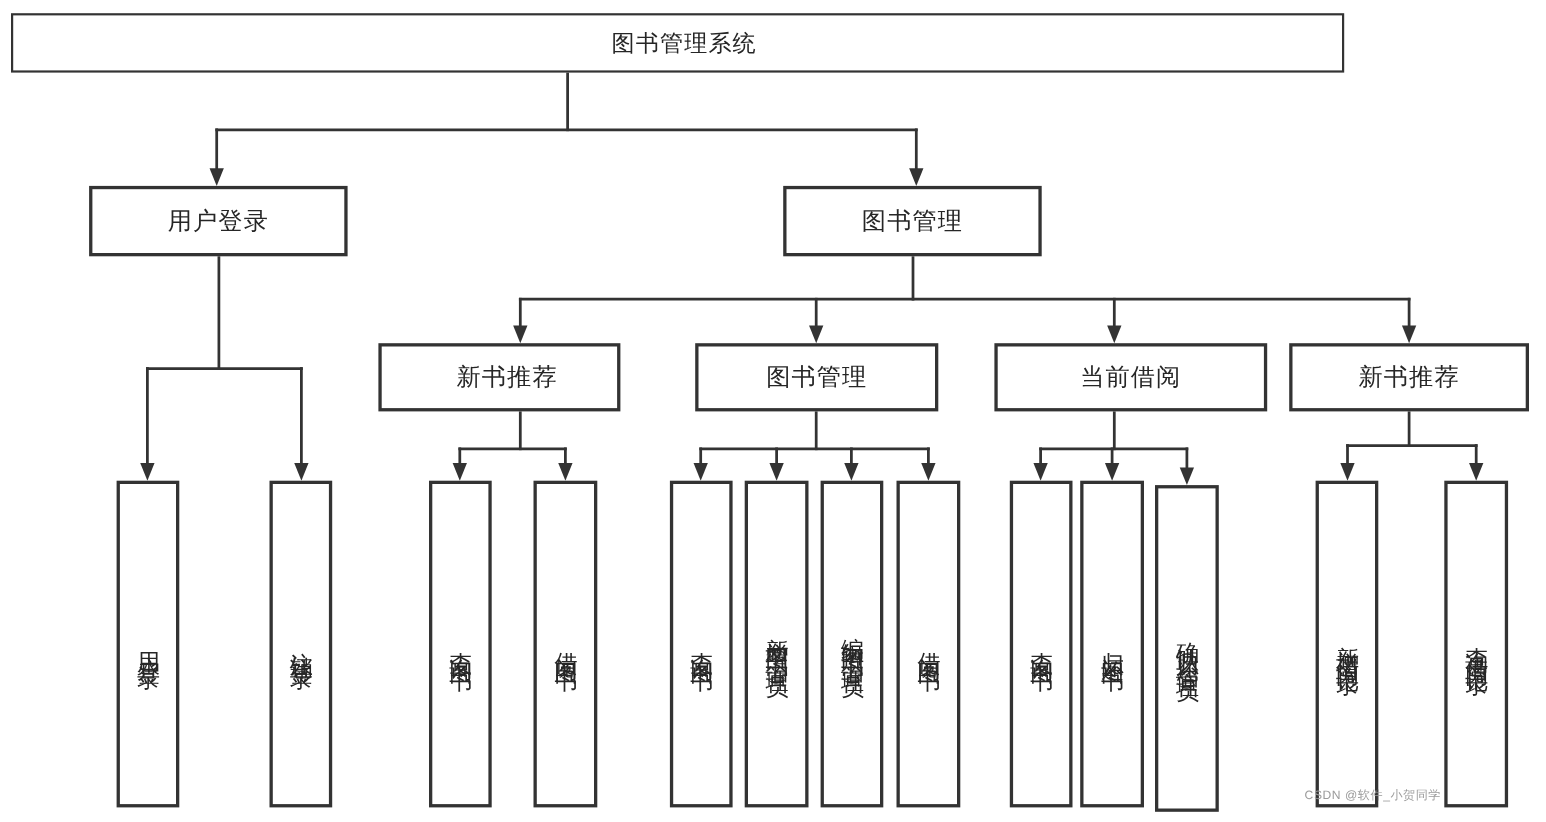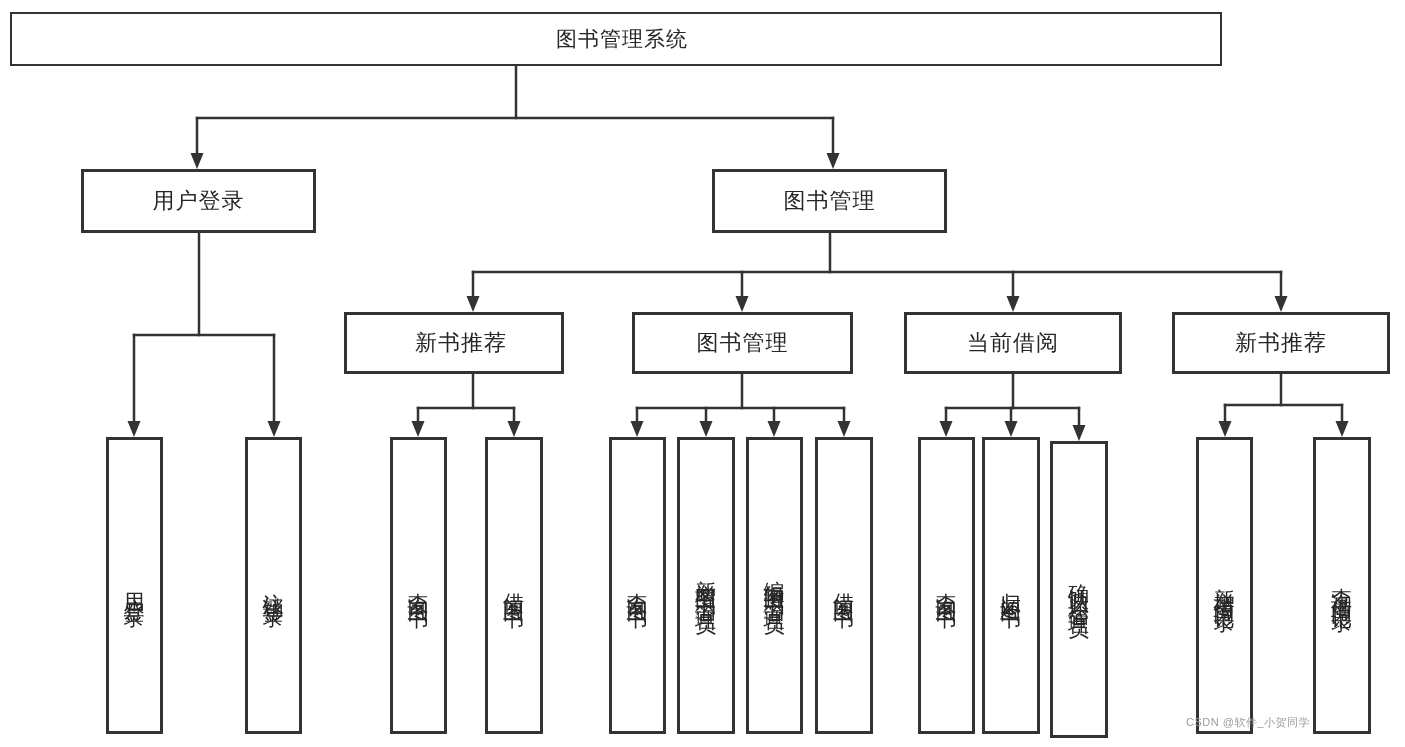--- a/index.html
+++ b/index.html
@@ -130,21 +130,21 @@
   <div class="box" style="left:712px; top:169px; width:235px; height:64px;">
     <span class="hlabel">图书管理</span>
   </div>
 
   <div class="box" style="left:344px; top:312px; width:220px; height:62px;padding-left:14px;">
     <span class="hlabel">新书推荐</span>
   </div>
   <div class="box" style="left:632px; top:312px; width:221px; height:62px;">
     <span class="hlabel">图书管理</span>
   </div>
-  <div class="box" style="left:904px; top:312px; width:218px; height:62px;">
+  <div class="box" style="left:904px; top:312px; width:248px; height:62px;">
     <span class="hlabel">当前借阅</span>
   </div>
   <div class="box" style="left:1172px; top:312px; width:218px; height:62px;">
     <span class="hlabel">新书推荐</span>
   </div>
 
   <div class="box vbox" style="left:106px; top:437px; width:57px; height:297px;">
     <span class="vlabel">用户登录</span>
   </div>
   <div class="box vbox" style="left:245px; top:437px; width:57px; height:297px;">

